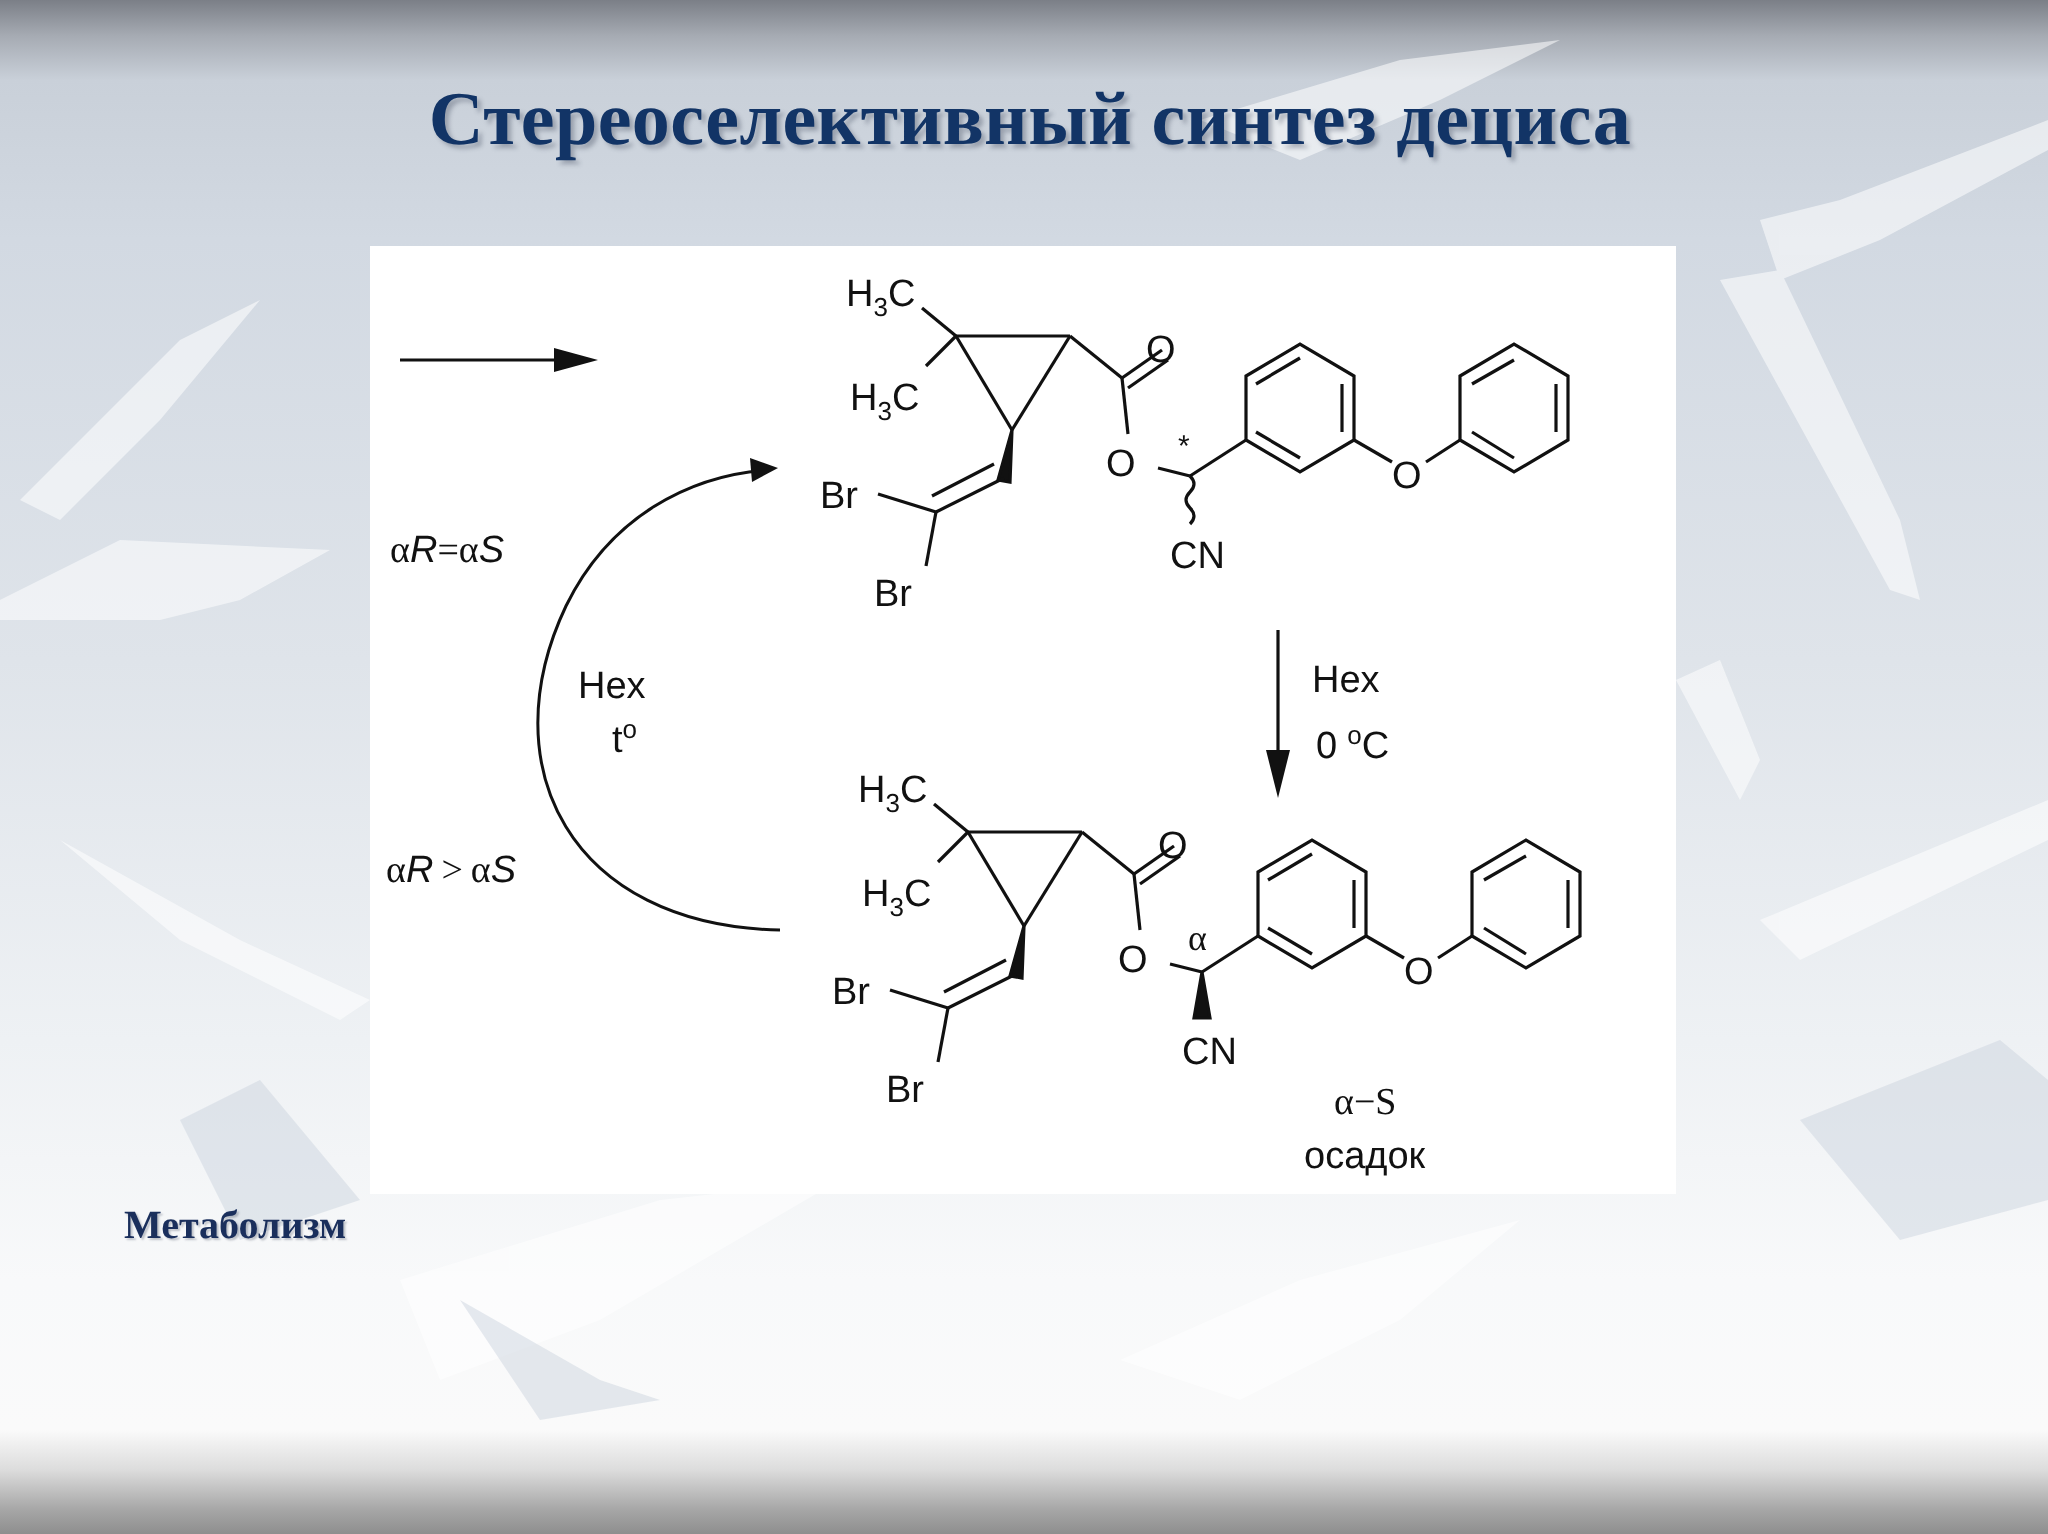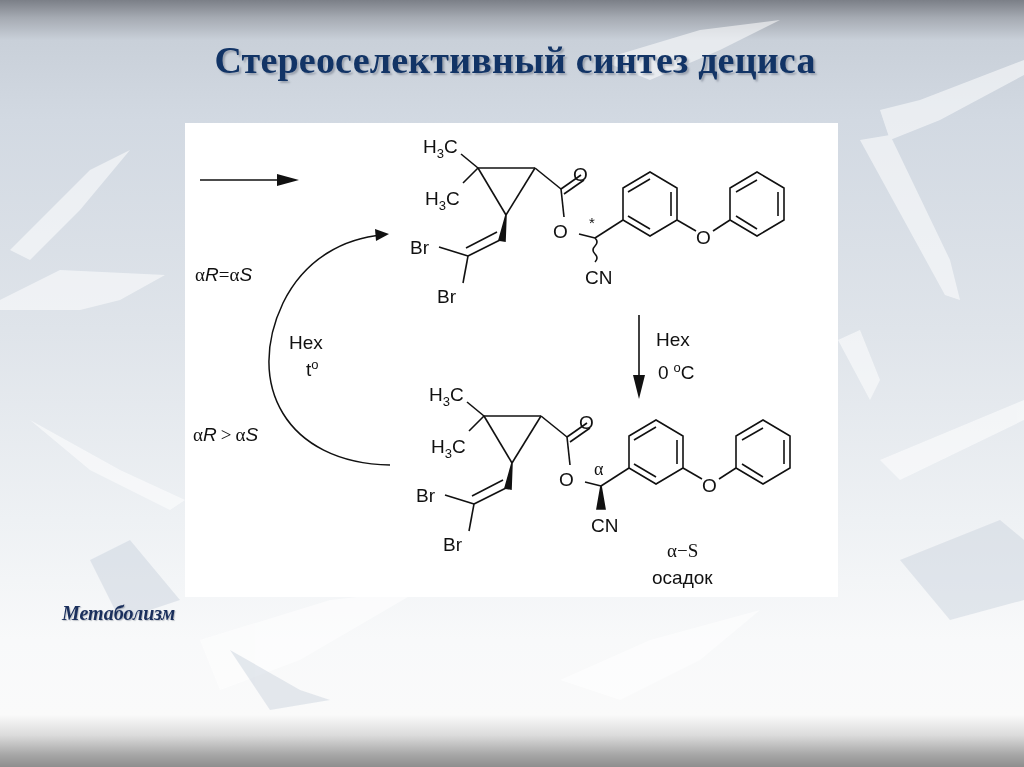--- a/index.html
+++ b/index.html
@@ -16,21 +16,21 @@
   }
   .panel {
     position: absolute; left: 185px; top: 123px; width: 653px; height: 474px;
     background: #ffffff;
   }
   .panel svg { position: absolute; left: 0; top: 0; }
   .panel svg text { font-family: "Liberation Sans", sans-serif; fill: #111; }
   .panel svg .serif { font-family: "Liberation Serif", serif; }
   .footer-link {
     position: absolute; left: 62px; top: 602px;
-    font-family: "Liberation Serif", serif; font-style: italic; font-weight: bold;
+    font-family: "Liberation Serif", serif; font-weight: bold;
     font-size: 20px; color: #1a2f5c; text-shadow: 1px 1px 1px rgba(60,70,90,0.3);
   }
 </style>
 </head>
 <body>
 
 <svg class="bg-art" viewBox="0 0 1024 767">
   <g fill="#ffffff" opacity="0.55">
     <polygon points="0,300 60,270 165,275 120,300 80,310 0,310"></polygon>
     <polygon points="10,250 90,170 130,150 80,210 30,260"></polygon>

